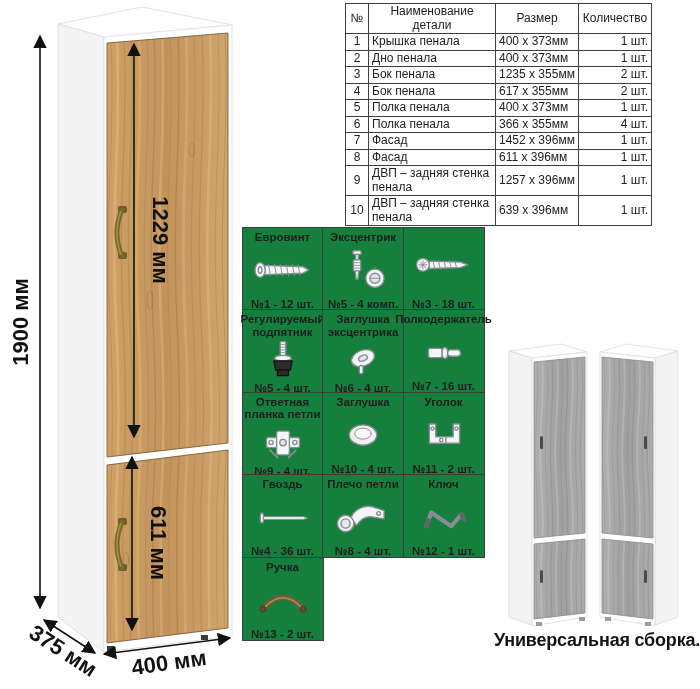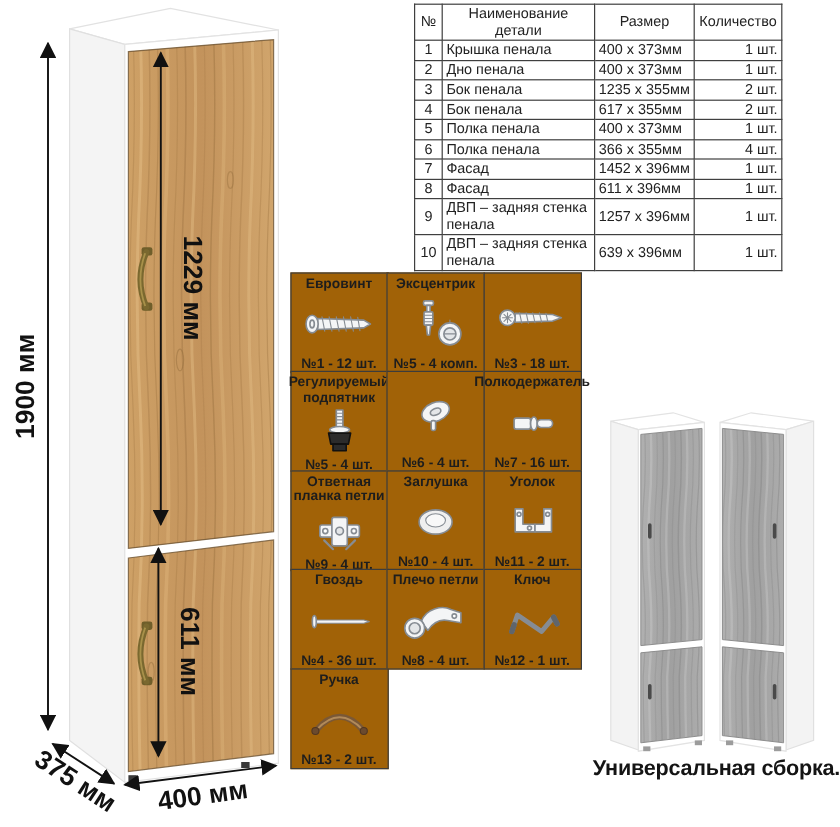--- a/index.html
+++ b/index.html
@@ -13,21 +13,21 @@
   #parts-table th{text-align:center;}
   #parts-table td.c0{text-align:center;}
   #parts-table td.c1{text-align:left;}
   #parts-table td.c2{text-align:left;}
   #parts-table td.c3{text-align:right;}
 
   
   #hw{position:absolute;left:243px;top:228px;}
   .hw-row{display:flex;}
   .hw-cell{width:80px;height:82px;border:1.5px solid #3c3c3c;margin:-1.5px 0 0 -1.5px;
-           background:#a16207;display:flex;flex-direction:column;align-items:center;
+           background:#15803d;display:flex;flex-direction:column;align-items:center;
            box-sizing:content-box;}
   .hw-title{font-size:11.5px;font-weight:bold;line-height:12.5px;text-align:center;
             padding-top:3px;color:#1d1d1d;}
   .hw-icon{flex:1;display:flex;align-items:center;justify-content:center;width:100%;}
   .hw-icon svg{display:block;}
   .hw-count{font-size:11.5px;font-weight:bold;padding-bottom:0;color:#1d1d1d;}
 
   
   #caption{position:absolute;left:491px;top:630px;width:212px;text-align:center;
            font-size:18px;font-weight:bold;color:#141414;letter-spacing:-.2px;}
@@ -263,20 +263,21 @@
     <path d="M33,7 h6 M33,10 h6 M33,13 h6 M33,16 h6" stroke-width="1" fill="none"></path>
     <ellipse cx="36" cy="22" rx="9" ry="3"></ellipse>
     <path d="M26,25 h20 l-2,10 h-16 z" fill="#2b2b2b" stroke="#111"></path>
     <rect x="30" y="35" width="12" height="6" fill="#2b2b2b" stroke="#111"></rect>
               </g>
             </svg>
           </div>
           <div class="hw-count">№5 - 4 шт.</div>
         </div>
         <div class="hw-cell">
+          <div class="hw-title">Заглушка эксцентрика</div>
           <div class="hw-icon">
             <svg width="72" height="44" viewBox="0 0 72 48">
               <g stroke="#868c93" fill="#f4f5f6" stroke-width="1.5" stroke-linecap="round" stroke-linejoin="round">
     <g transform="rotate(-22 36 22)">
                   <ellipse cx="36" cy="22" rx="13" ry="8.5"></ellipse>
     <ellipse cx="36" cy="22" rx="5" ry="3" fill="#e4e6e8"></ellipse>
                 </g>
     <rect x="32" y="30" width="4" height="9" rx="1.5"></rect>
               </g>
             </svg>

